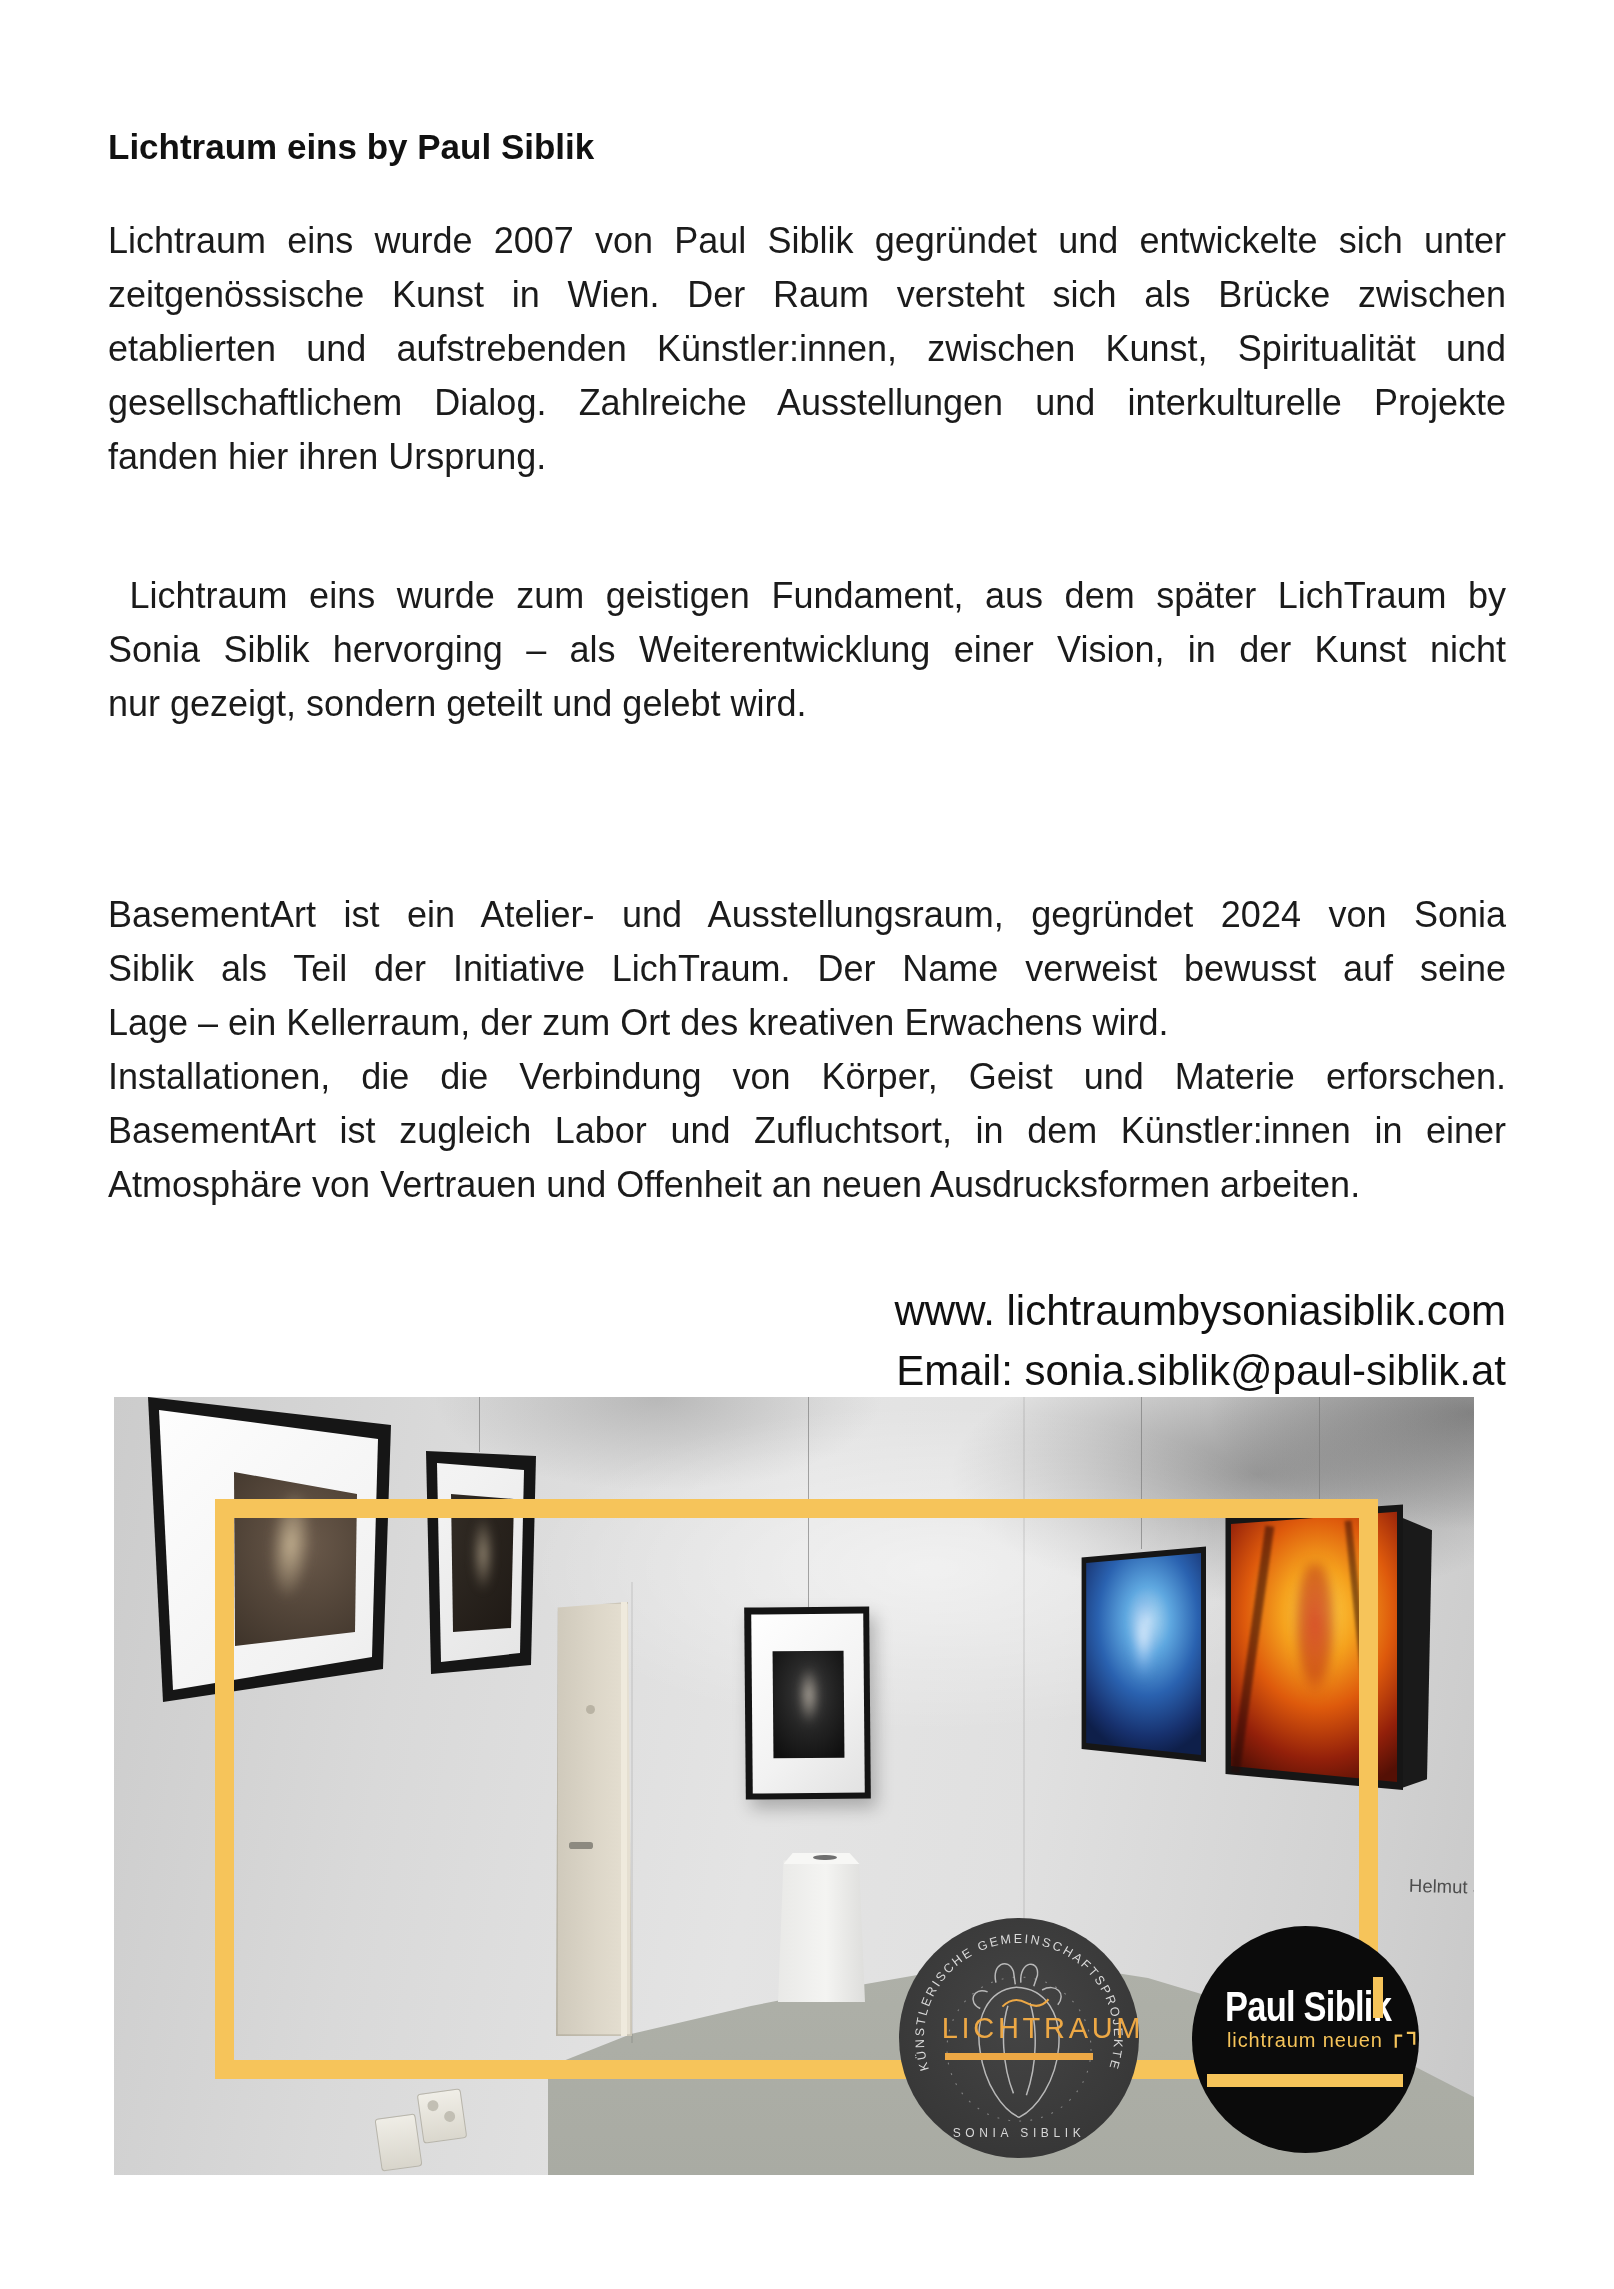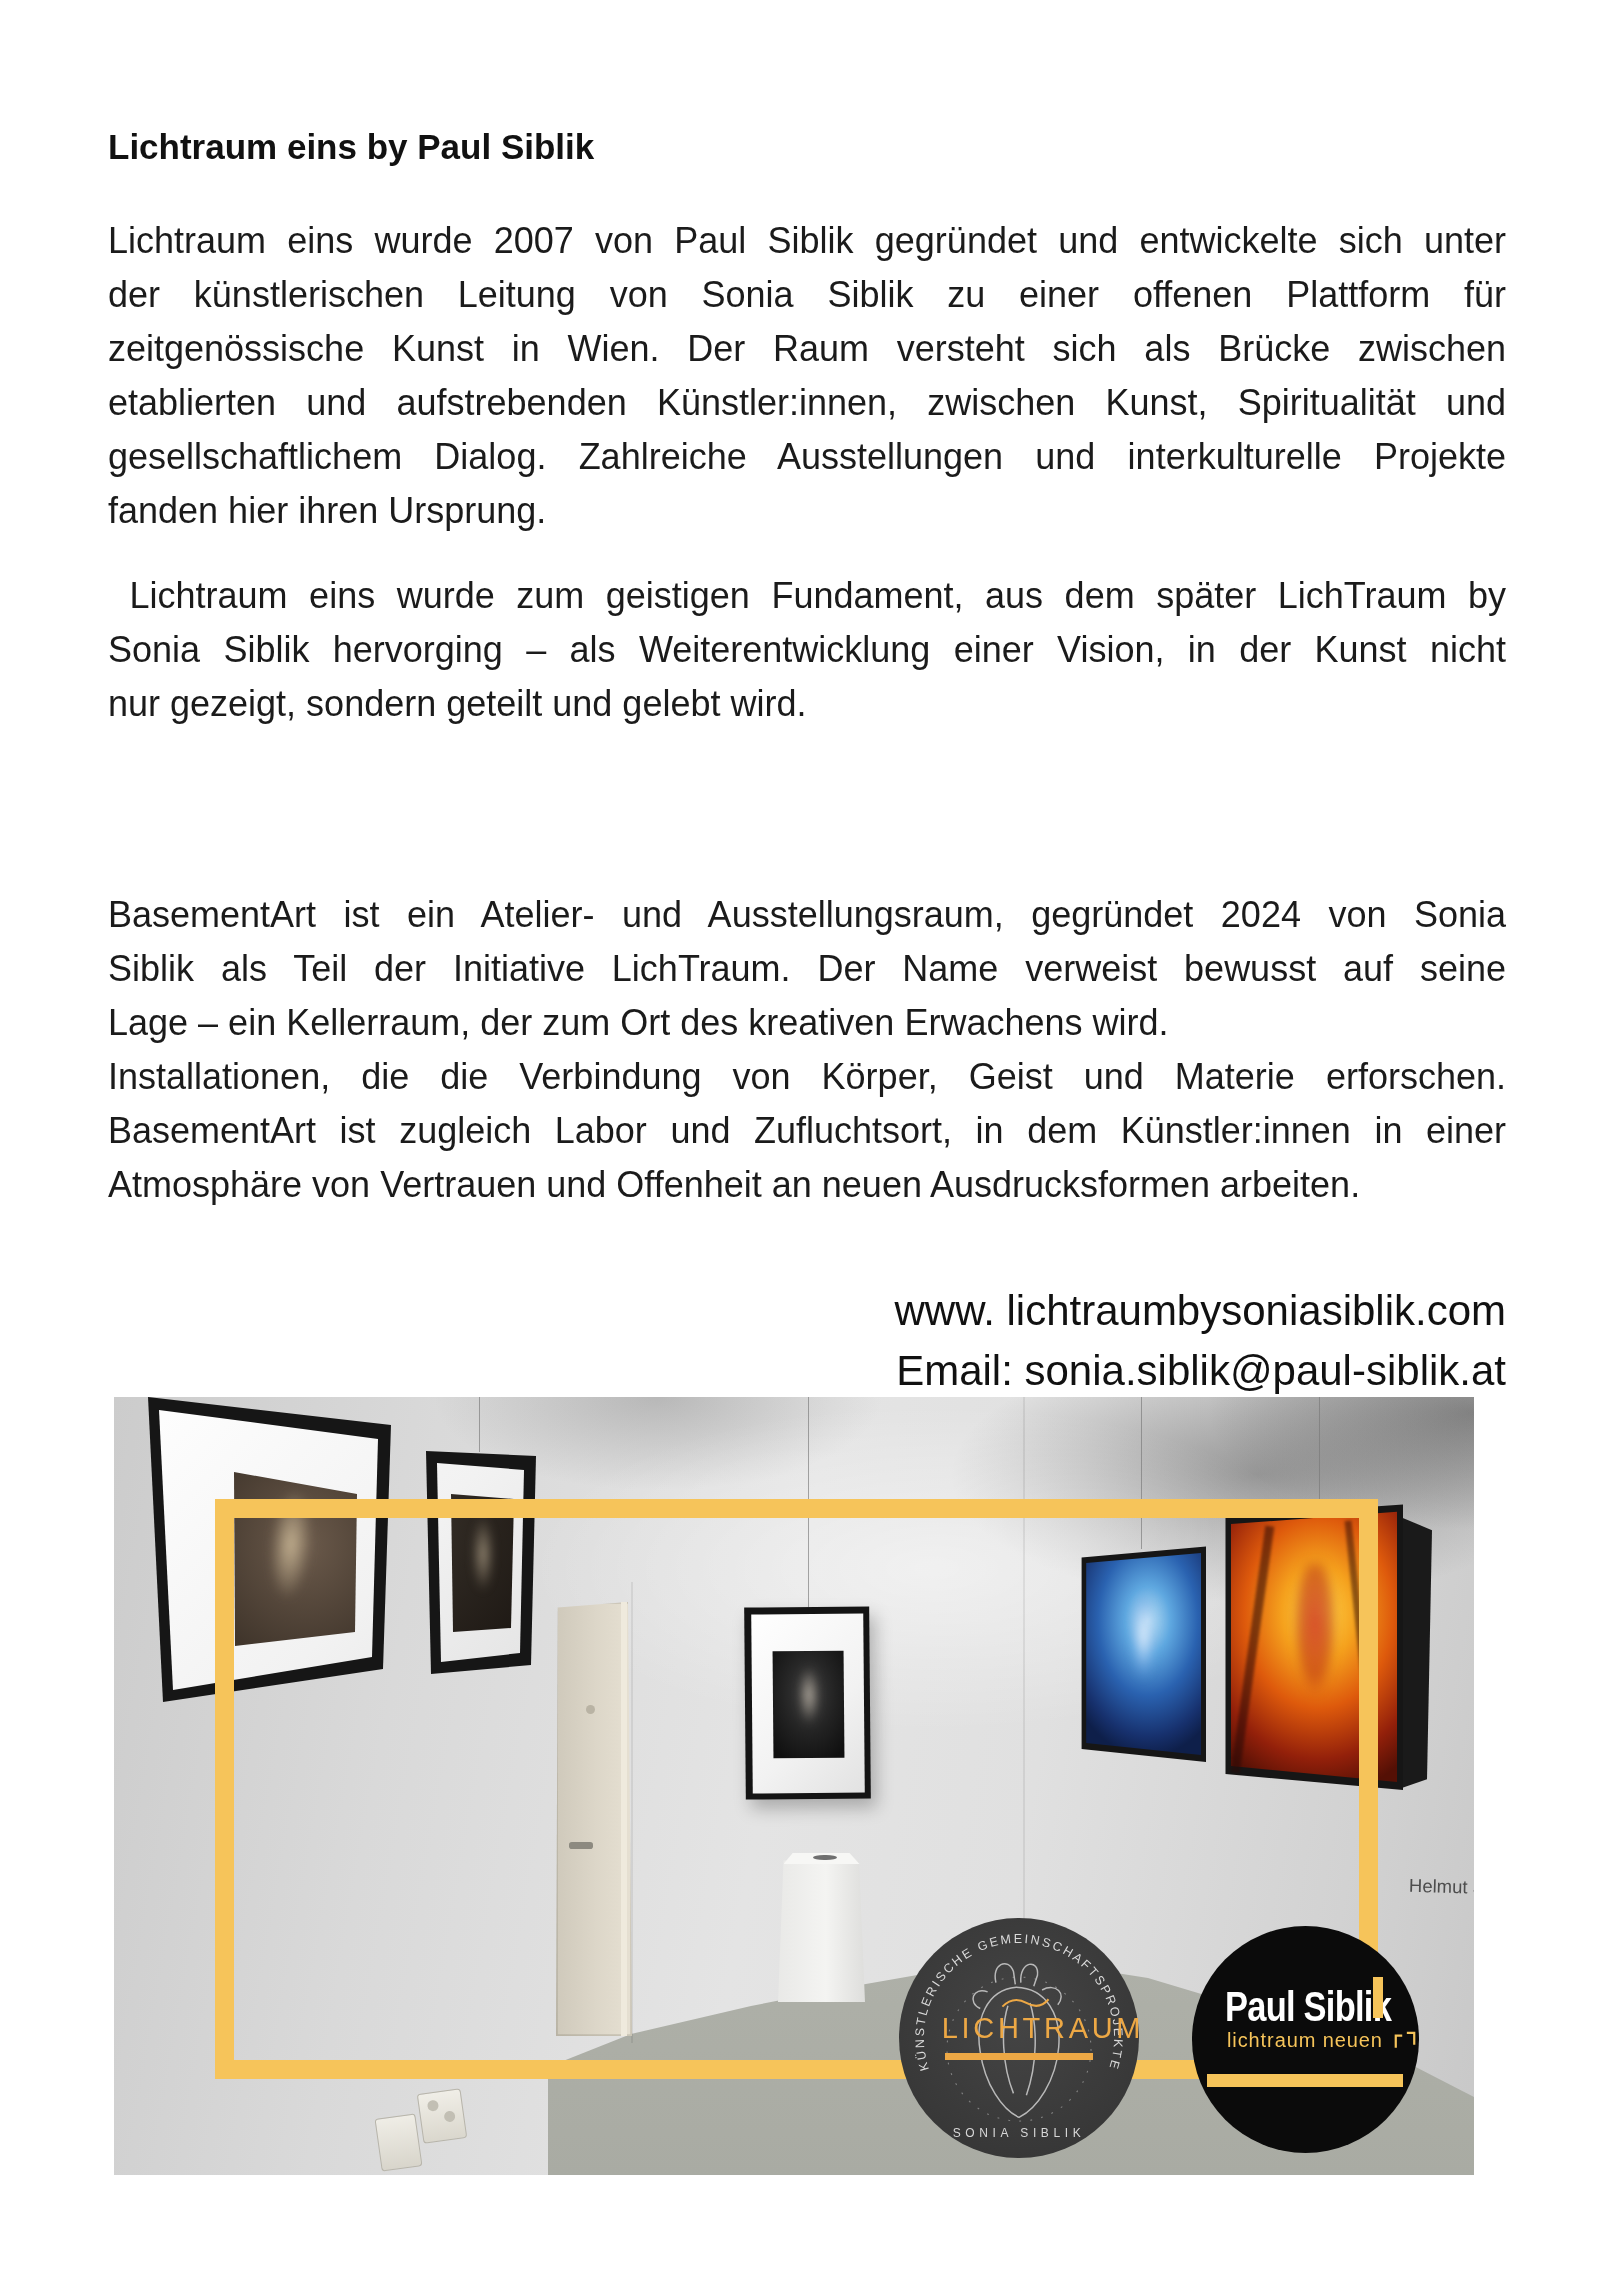--- a/index.html
+++ b/index.html
@@ -52,21 +52,20 @@
 </style>
 </head>
 <body>
 
 <div id="page">
 
   <div class="abs h1" style="left:108px;top:127px;">Lichtraum eins by Paul Siblik</div>
 
   <div class="abs bodyblock" style="left:108px;top:214px;">
       <div class="tline">Lichtraum eins wurde 2007 von Paul Siblik gegründet und entwickelte sich unter</div>
-      <div class="tline">der künstlerischen Leitung von Sonia Siblik zu einer offenen Plattform für</div>
       <div class="tline">zeitgenössische Kunst in Wien. Der Raum versteht sich als Brücke zwischen</div>
       <div class="tline">etablierten und aufstrebenden Künstler:innen, zwischen Kunst, Spiritualität und</div>
       <div class="tline">gesellschaftlichem Dialog. Zahlreiche Ausstellungen und interkulturelle Projekte</div>
       <div class="tline last">fanden hier ihren Ursprung.</div>
     </div>
 
   <div class="abs bodyblock" style="left:108px;top:569px;">
       <div class="tline"> Lichtraum eins wurde zum geistigen Fundament, aus dem später LichTraum by</div>
       <div class="tline">Sonia Siblik hervorging – als Weiterentwicklung einer Vision, in der Kunst nicht</div>
       <div class="tline last">nur gezeigt, sondern geteilt und gelebt wird.</div>

